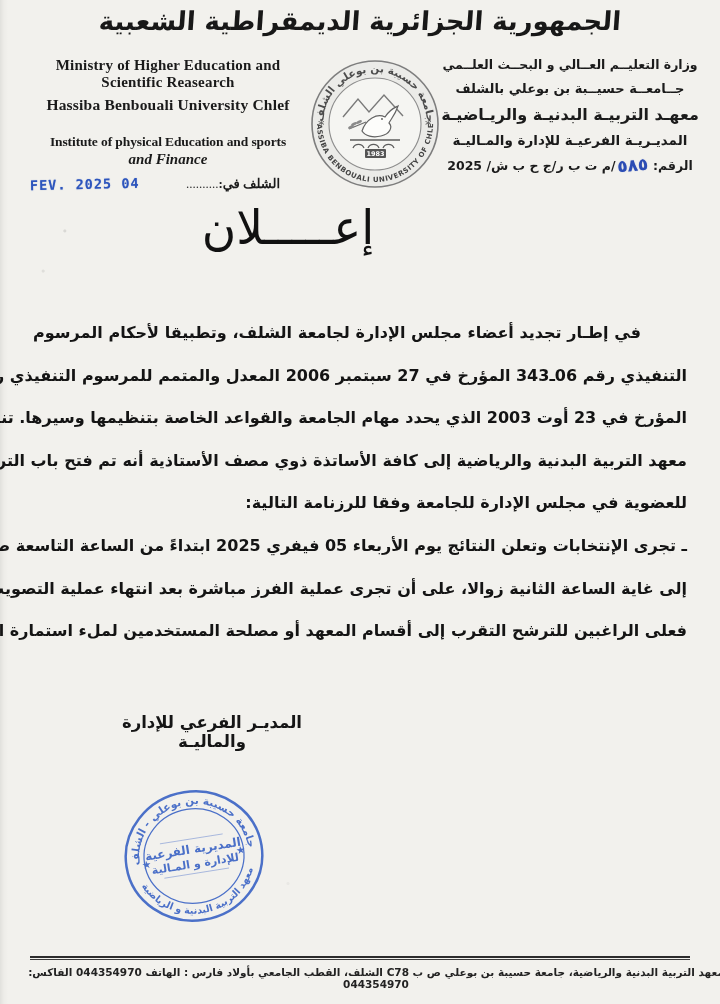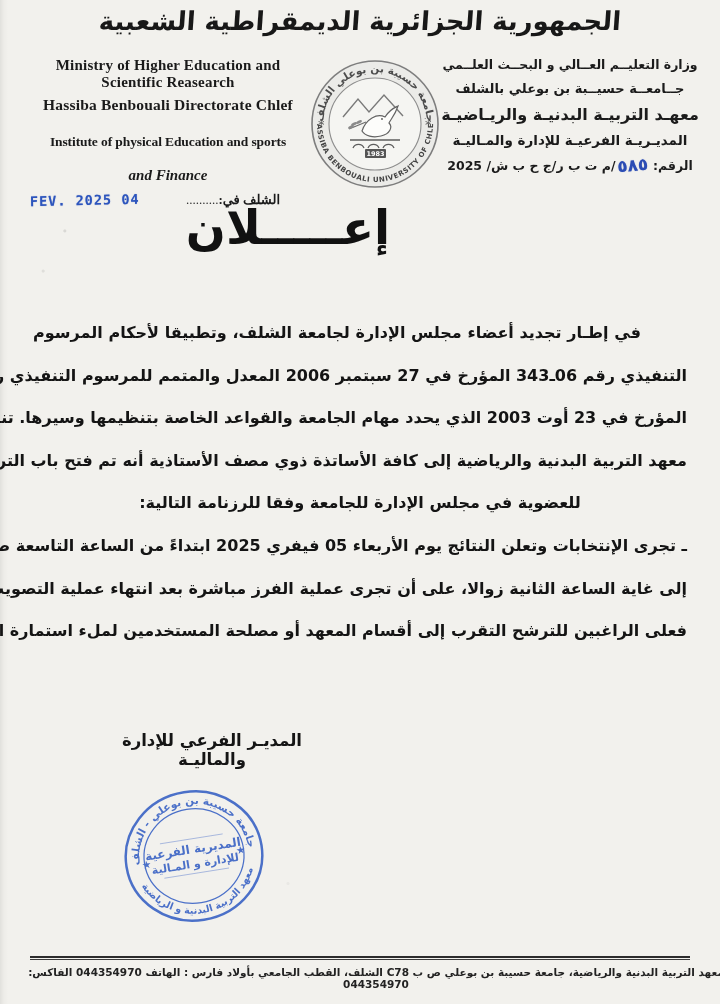--- a/index.html
+++ b/index.html
@@ -53,34 +53,34 @@
   .ref-num{
     display:inline-block;color:#2b4cb4;font-size:17px;font-weight:700;
     transform:rotate(-5deg) translateY(1px);margin:0 1px;
     text-shadow:0 0 1px rgba(43,76,180,.45);
   }
   
   .logo-wrap{position:absolute;left:306px;top:57px;width:138px;height:134px;}
   
   .doc-title{
     position:absolute;top:200px;left:0;width:576px;text-align:center;
-    font-size:47px;font-weight:700;color:#111;
+    font-size:47px;font-weight:400;color:#111;
   }
   
   .body-block{position:absolute;left:33px;top:312px;width:654px;}
   .bl{
     direction:rtl;font-size:16px;font-weight:700;line-height:42.6px;
     color:#141414;white-space:nowrap;overflow:visible;
   }
   .bl.j{text-align:justify;text-align-last:justify;}
-  .bl.r{text-align:center;}
+  .bl.r{text-align:right;}
   .bl.indent{padding-right:46px;}
   
   .signature{
-    position:absolute;left:86px;top:731px;width:252px;text-align:center;
+    position:absolute;left:86px;top:713px;width:252px;text-align:center;
     direction:rtl;font-size:16.5px;font-weight:800;color:#151515;
   }
   
   .stamp-wrap{position:absolute;left:117px;top:782px;width:154px;height:148px;opacity:.9;}
   
   .footer-rule{
     position:absolute;left:30px;right:30px;top:956px;height:1px;
     border-top:2px solid #2c2c2c;border-bottom:1px solid #3a3a3a;
   }
   .footer-text{
@@ -92,23 +92,23 @@
 </head>
 <body>
 
 <div class="page">
 
   <div class="top-title">الجمهورية الجزائرية الديمقراطية الشعبية</div>
 
   <div class="hdr-left">
     <div class="hl-min">Ministry of  Higher Education and</div>
     <div class="hl-min">Scientific  Reasearch</div>
-    <div class="hl-univ">Hassiba Benbouali Directorate Chlef</div>
+    <div class="hl-univ">Hassiba Benbouali University Chlef</div>
     <div class="hl-inst">Institute of physical Education and sports</div>
-    <div class="hl-sub" style="margin-top:16px;">and Finance</div>
+    <div class="hl-sub" style="margin-top:0;">and Finance</div>
     <div class="date-row">
       <span>الشلف في:</span><span class="date-dots">..........</span>
       <span class="blue-date">04 FEV. 2025</span>
     </div>
   </div>
 
   <div class="logo-wrap">
     <svg width="138" height="134" viewBox="0 0 134 134">
       <defs>
         <path id="arcTopG" d="M 15,67 A 52,52 0 0 1 119,67"></path>

